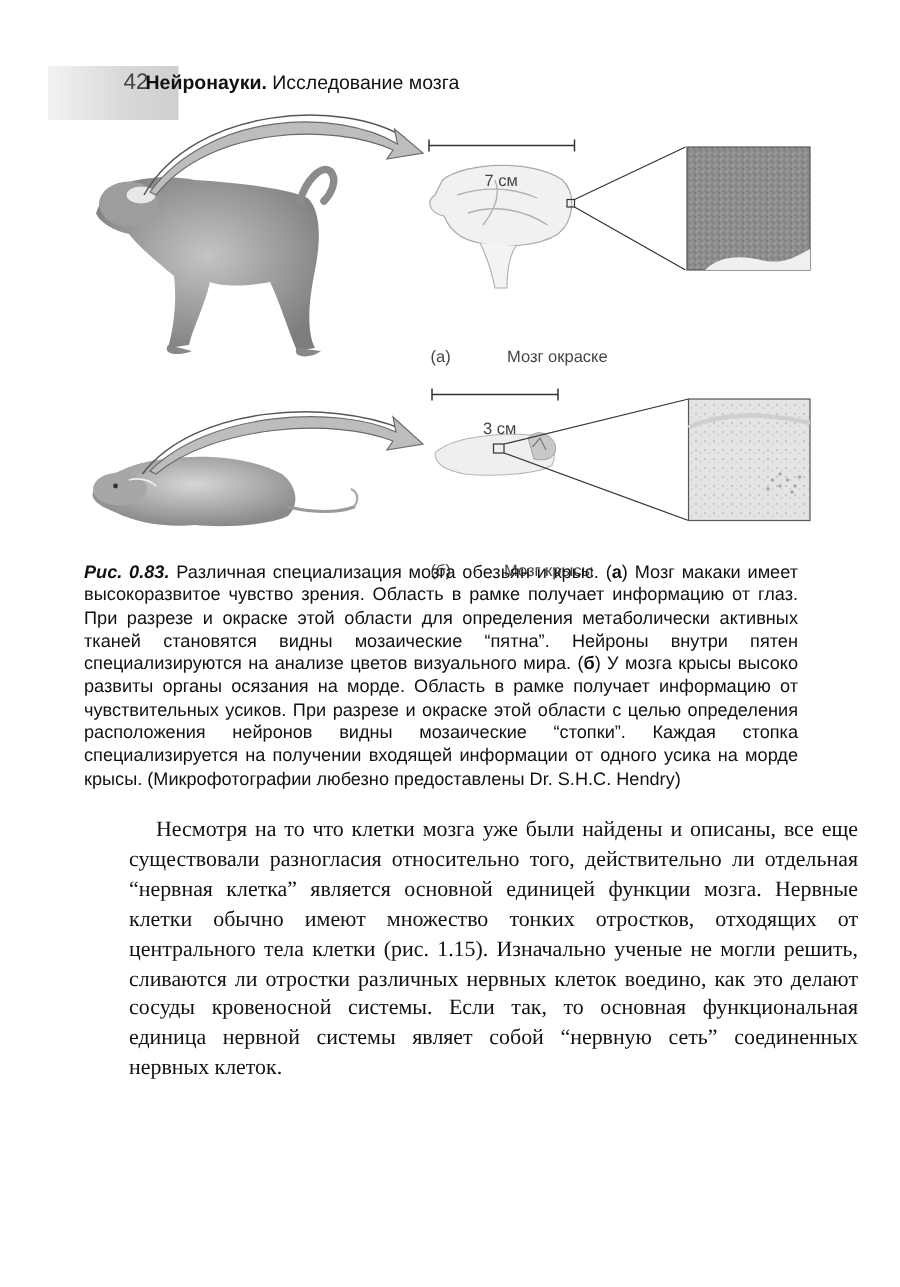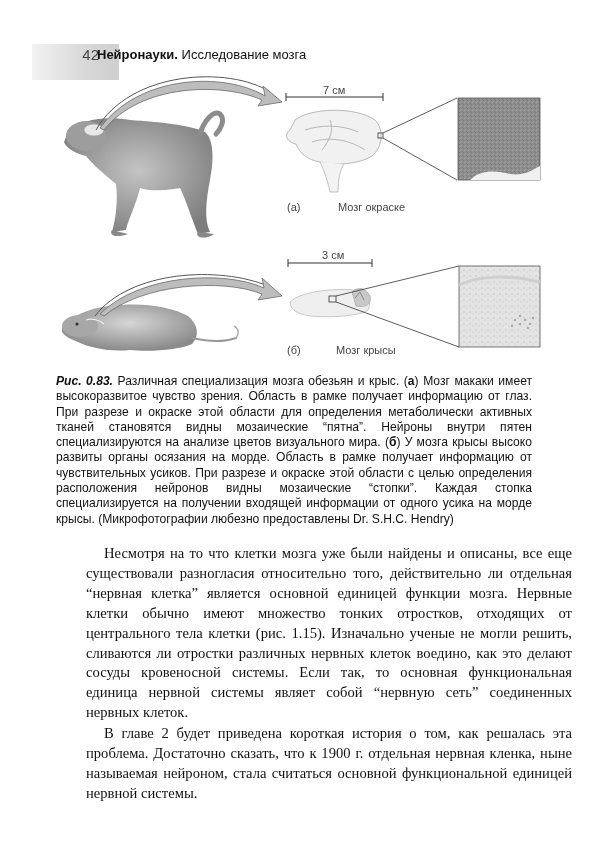--- a/index.html
+++ b/index.html
@@ -5,21 +5,21 @@
   html, body { margin:0; padding:0; background:#fff; }
   body { width:600px; height:858px; position:relative; overflow:hidden; font-family:"Liberation Sans", sans-serif; color:#1a1a1a; }
   .header { position:absolute; top:44px; left:0; width:600px; height:22px; }
   .page-num-bar { position:absolute; left:0; top:0; width:87px; height:36px; background:linear-gradient(90deg,#f2f2f2 0%,#d8d8d8 60%,#cfcfcf 100%);margin-left:32px; }
   .page-num { position:absolute; right:20px; top:2px; font-size:15px; color:#444; font-family:"Liberation Sans", sans-serif; }
   .running-head { position:absolute; left:97px; top:3px; font-size:13px; color:#111; white-space:nowrap; }
   .running-head b { font-weight:bold; }
 
   .figure { position:absolute; left:0; top:70px; width:600px; height:300px; }
   .fig-svg { position:absolute; left:0; top:0; }
-  .label-text { position:absolute; font-size:11px; color:#444; white-space:nowrap; }
+  .label-text { position:absolute; font-size:11px; color:#444; white-space:nowrap;margin-top:31px; }
 
   .caption { position:absolute; left:56px; top:374px; width:476px; font-size:12.1px; line-height:15.3px; text-align:justify; color:#111; }
   .caption .fig-num { font-weight:bold; font-style:italic; }
   .caption .fig-title { font-weight:normal; }
   .caption .bold { font-weight:bold; }
 
   .body-text { position:absolute; left:54px; top:544px; width:486px; font-family:"Liberation Serif", serif; font-size:14.6px; line-height:19.9px; text-align:justify; color:#111;margin-left:32px; }
   .body-text p { margin:0; text-indent:18px; }
   .body-text p + p { margin-top:1px; }
 </style>
@@ -159,14 +159,13 @@
 <div class="caption">
   <span class="fig-num">Рис. 0.83.</span>
   <span class="fig-title">Различная специализация мозга обезьян и крыс</span>. (<span class="bold">а</span>)
   <span>Мозг макаки имеет высокоразвитое чувство зрения. Область в рамке получает информацию от глаз. При разрезе и окраске этой области для определения метаболически активных тканей становятся видны мозаические “пятна”. Нейроны внутри пятен специализируются на анализе цветов визуального мира.</span>
   (<span class="bold">б</span>)
   <span>У мозга крысы высоко развиты органы осязания на морде. Область в рамке получает информацию от чувствительных усиков. При разрезе и окраске этой области с целью определения расположения нейронов видны мозаические “стопки”. Каждая стопка специализируется на получении входящей информации от одного усика на морде крысы. (Микрофотографии любезно предоставлены Dr. S.H.C. Hendry)</span>
 </div>
 
 <div class="body-text">
   <p>Несмотря на то что клетки мозга уже были найдены и описаны, все еще существовали разногласия относительно того, действительно ли отдельная “нервная клетка” является основной единицей функции мозга. Нервные клетки обычно имеют множество тонких отростков, отходящих от центрального тела клетки (рис. 1.15). Изначально ученые не могли решить, сливаются ли отростки различных нервных клеток воедино, как это делают сосуды кровеносной системы. Если так, то основная функциональная единица нервной системы являет собой “нервную сеть” соединенных нервных клеток.</p>
-  <p>В главе 2 будет приведена короткая история о том, как решалась эта проблема. Достаточно сказать, что к 1900 г. отдельная нервная кленка, ныне называемая нейроном, стала считаться основной функциональной единицей нервной системы.</p>
 </div>
 
 </body></html>

